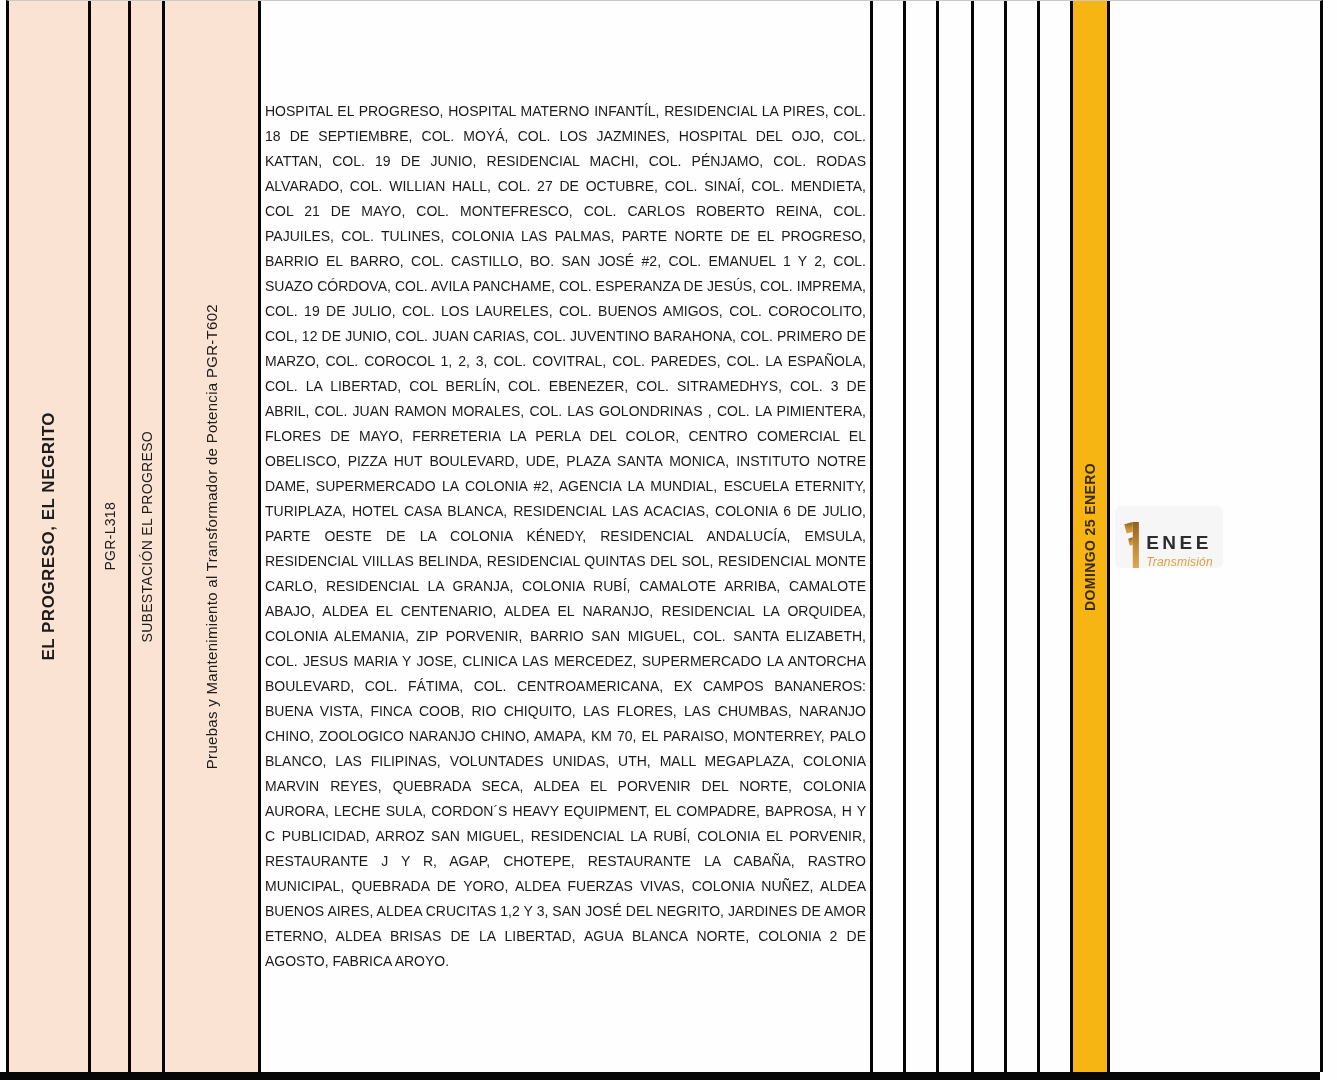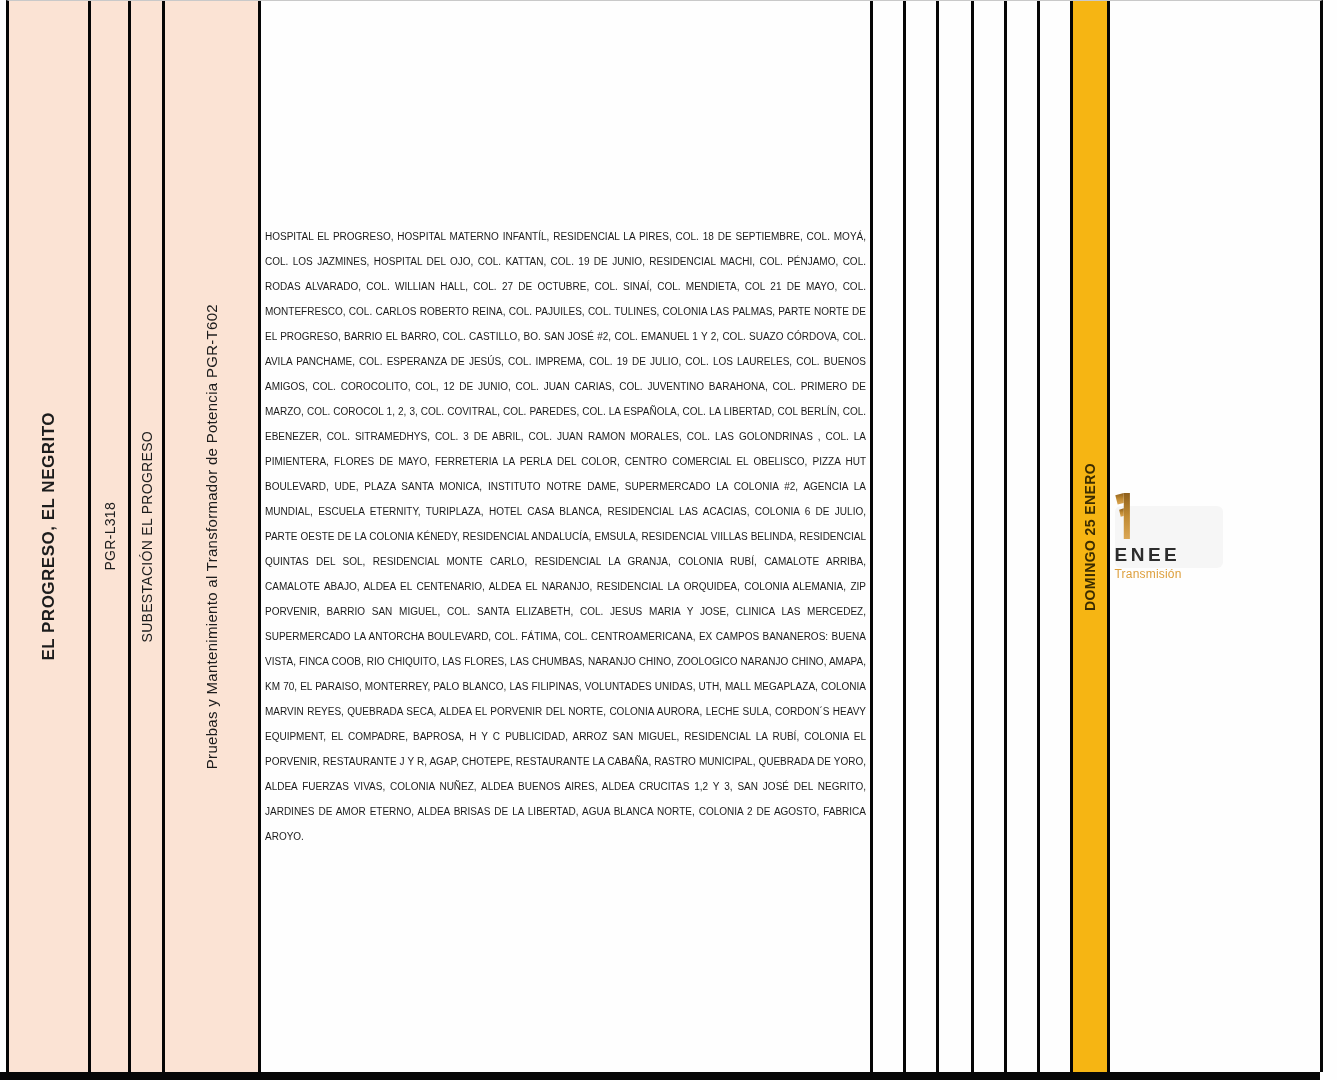--- a/index.html
+++ b/index.html
@@ -44,48 +44,47 @@
     color: #1c1c1c;
     letter-spacing: 0.3px;
   }
   .zone-text { font-size: 17px; font-weight: 700; letter-spacing: 0.5px; }
   .circuit-text { font-size: 14px; font-weight: 400; }
   .substation-text { font-size: 14px; font-weight: 500; }
   .work-text { font-size: 15px; font-weight: 400; }
   .date-text { font-size: 14px; font-weight: 700; color: #3b2c00; letter-spacing: 0.4px; }
 
   .areas {
-    font-size: 10px; line-height: 25px;
+    font-size: 14px; line-height: 25px;
     text-align: justify; text-justify: inter-word;
     color: #1a1a1a;
     padding: 0 4px;
     letter-spacing: 0px;
   }
   .time-box {
     display: flex; flex-direction: column; align-items: center;
     font-size: 14px; font-weight: 700; color: #1f1f1f; line-height: 20px;
   }
 
   .logo-card {
     background: #f6f6f6;
     border-radius: 6px;
     width: 108px; height: 62px;
-    display: flex; align-items: flex-start; justify-content: center;
+    display: flex; align-items: flex-end; justify-content: center;
     gap: 6px;
-    flex-direction: column;
   }
   .logo-mark { width: 16px; height: 46px; flex: 0 0 auto; }
   .logo-words { display: flex; flex-direction: column; line-height: 1; }
   .logo-title {
     font-size: 19px; font-weight: 700; color: #2d2d2d;
     letter-spacing: 3.5px;
   }
   .logo-subtitle {
     font-size: 12px; font-weight: 400; color: #dd9f3c;
-    margin-top: 4px; letter-spacing: 0.2px;
+    margin-top: 4px; letter-spacing: 0.2px; font-style: italic;
   }
 
   .bottom-bar {
     position: absolute; left: 0; bottom: 0;
     width: 1320px; height: 8px; background: #070707;
   }
 </style>
 </head>
 <body>
 

